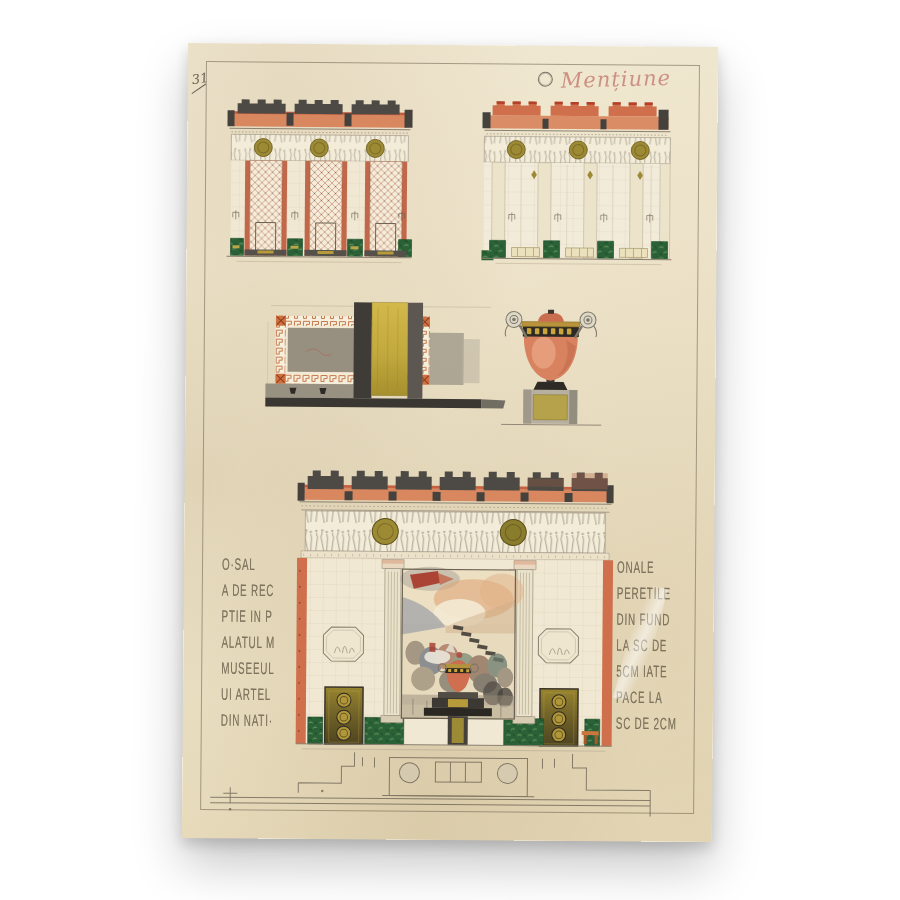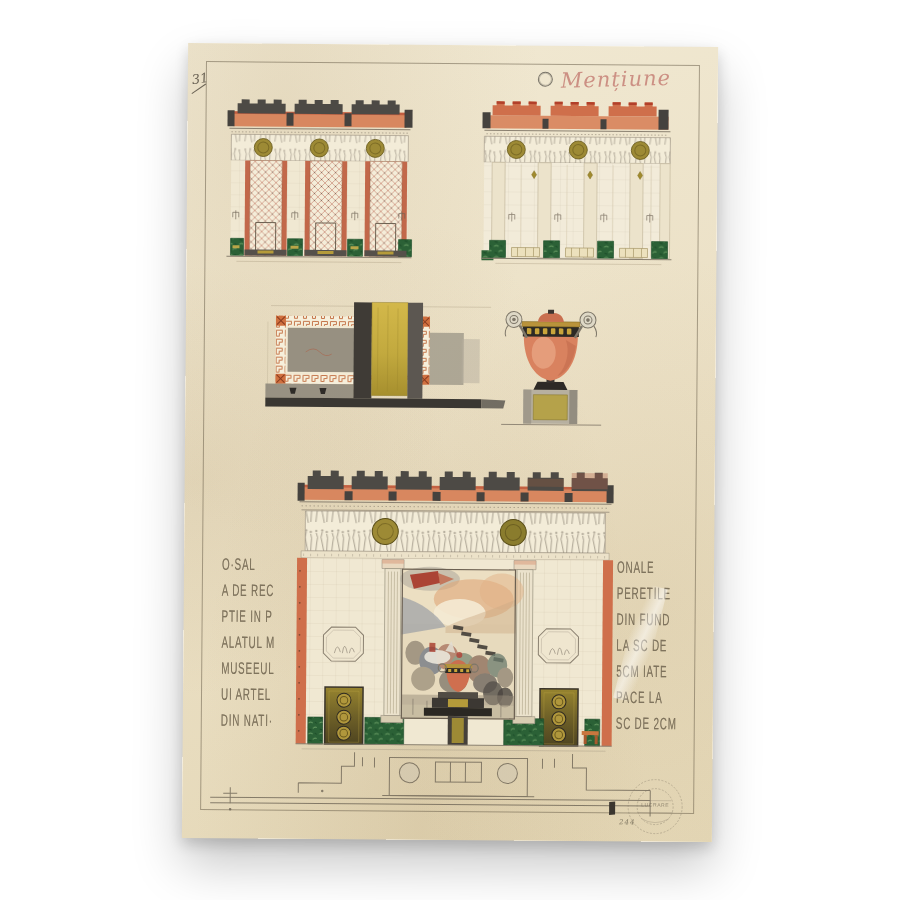--- a/index.html
+++ b/index.html
@@ -595,29 +595,15 @@
       <path d="M152 8V22H139V39H96M96 39V49"></path>
       <path d="M172 13v10M160 13v9"></path>
       <path d="M370 8V22H384V44H448M448 44V70"></path>
       <path d="M340 13v10M352 13v9"></path>
       <path d="M28 44V60M21 50H35"></path>
       <circle cx="28" cy="66" r=".8" fill="#6d6455"></circle>
       <circle cx="120" cy="47" r=".7" fill="#6d6455"></circle>
     </g>
   </svg>
 
-  <div class="stampbox" style="left:425px;top:726px;width:85px;height:68px">
-    <svg style="left:0;top:0" width="85" height="68" viewBox="0 0 85 68">
-      <g stroke="#8a7f6c" fill="none" opacity=".55">
-        <circle cx="48" cy="34" r="27" stroke-width=".8" stroke-dasharray="2 1.5"></circle>
-        <circle cx="48" cy="34" r="18" stroke-width=".8" stroke-dasharray="2 1.5"></circle>
-        <line x1="32" y1="28" x2="64" y2="28" stroke-width=".6"></line>
-        <line x1="30" y1="40" x2="66" y2="40" stroke-width=".6"></line>
-        <path d="M34 46q14 8 28 0" stroke-width=".6"></path>
-      </g>
-      <rect x="2" y="30" width="6" height="13" fill="#3b362f" transform="skewY(-6)"></rect>
-    </svg>
-    <span style="left:34px;top:29px">LUCRARE</span>
-    <span class="note" style="left:12px;top:46px">244</span>
-  </div>
 
  </div>
 </div>
 
 </body></html>

